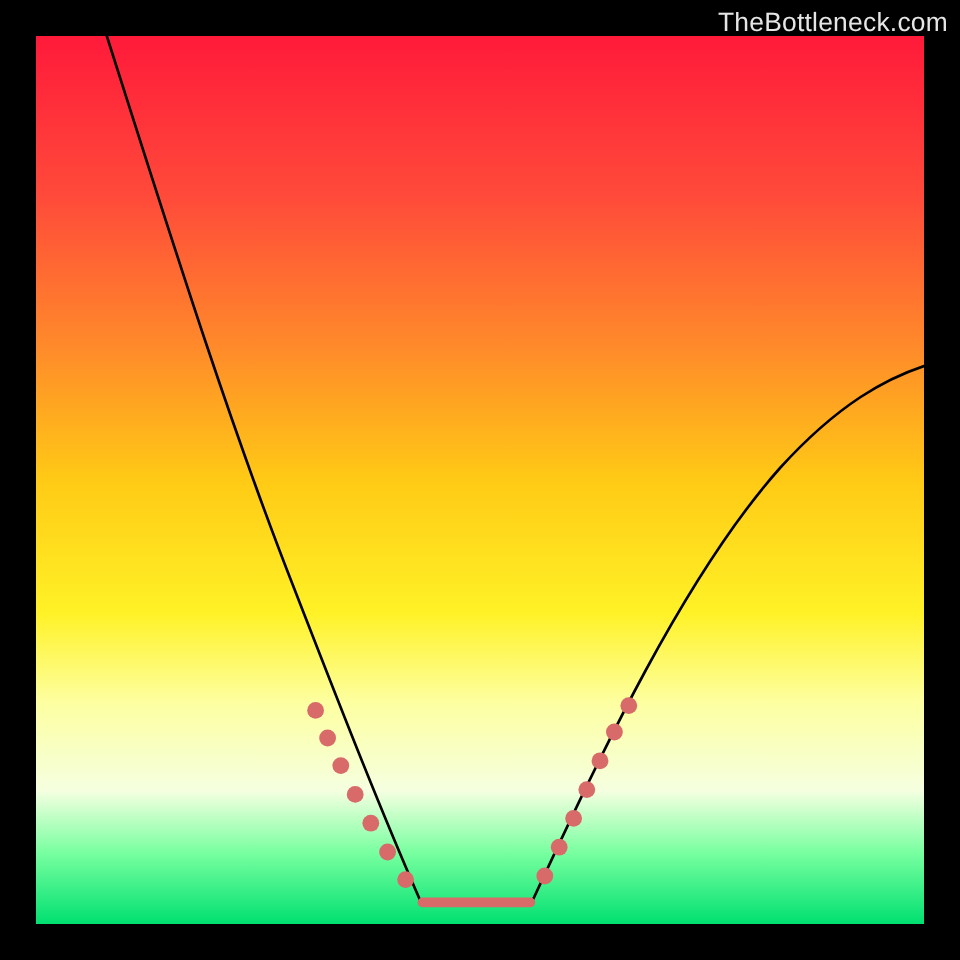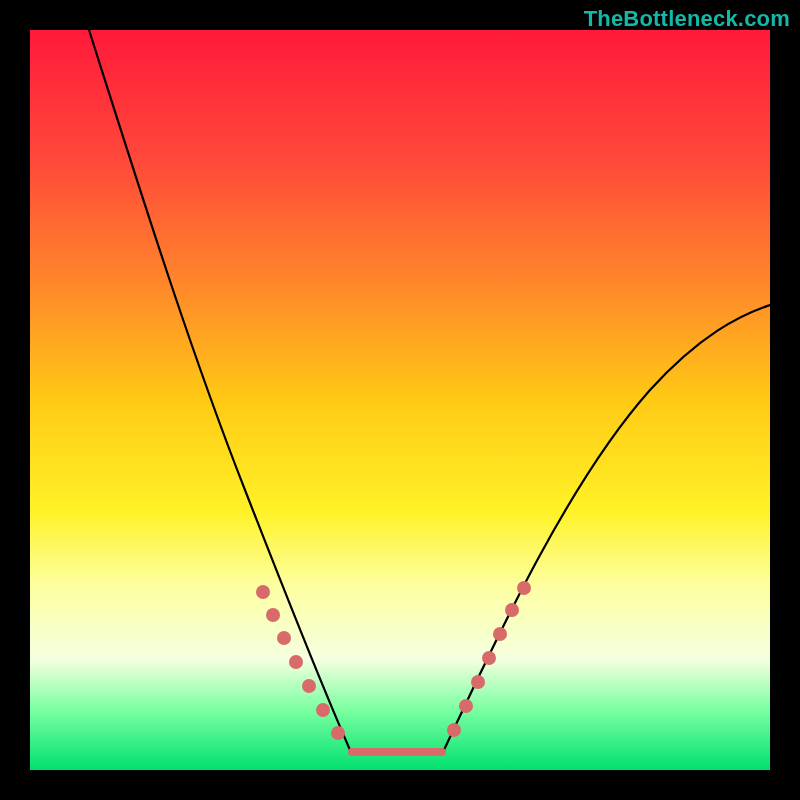--- a/index.html
+++ b/index.html
@@ -34,23 +34,23 @@
       #fdffa0 75%,
       #f5ffe0 85%,
       #78ffa0 92%,
       #00e070 100%
     );
   }
   .watermark {
     position: absolute;
     top: 6px;
     right: 10px;
-    color: #14b8a6;
+    color: #e5e5e5;
     font-size: 22px;
-    font-weight: 700;
+    font-weight: 400;
     letter-spacing: 0.2px;
   }
   svg.curves {
     position: absolute;
     top: 0;
     left: 0;
     width: 740px;
     height: 740px;
   }
   .curve {

